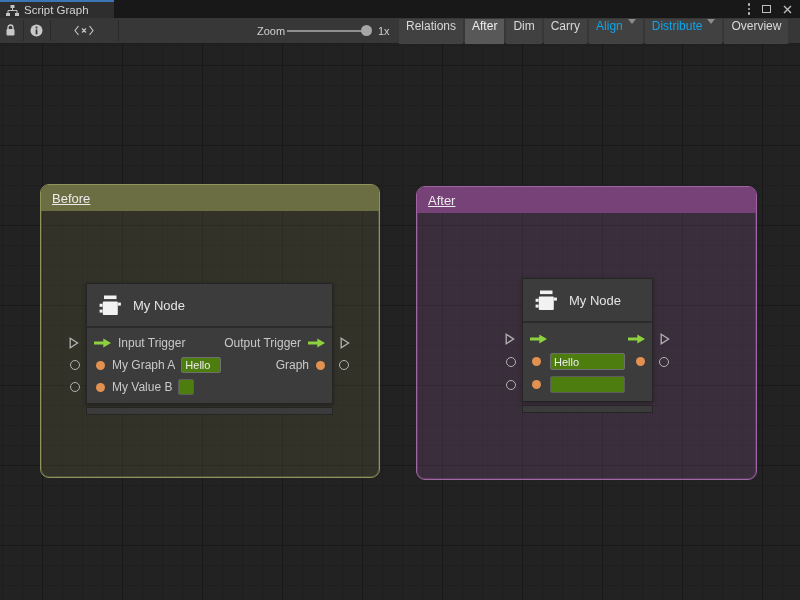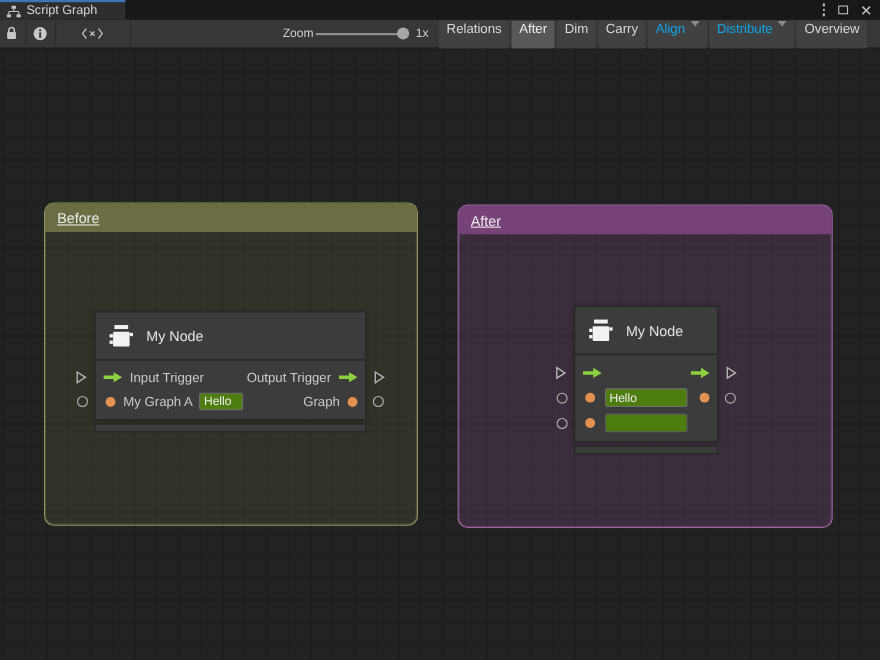--- a/index.html
+++ b/index.html
@@ -226,20 +226,27 @@
             <span class="ext ext-left ext-circ" style="left:-17px;"></span>
             <span class="value-dot ml2"></span>
             <span class="plabel ml7">My Graph A</span>
             <input class="ufield" style="width: 40px;" value="Hello">
             <span class="spacer"></span>
             <span class="plabel mr7">Graph</span>
             <span class="value-dot"></span>
             <span class="ext ext-right ext-circ" style="right:-17px;"></span>
           </div>
 
+          <div class="urow">
+            <span class="ext ext-left ext-circ" style="left:-17px;"></span>
+            <span class="value-dot ml2"></span>
+            <span class="plabel ml7">My Value B</span>
+            <input class="ufield small" style="width: 16px;" value="">
+            <span class="spacer"></span>
+          </div>
 
         </div>
       </div>
       <div class="ufooter"></div>
     </div>
 
     <div class="unode node-after">
       <div class="unode-main">
         <div class="unode-header">
           <svg width="23" height="21" viewBox="0 0 23 21">

